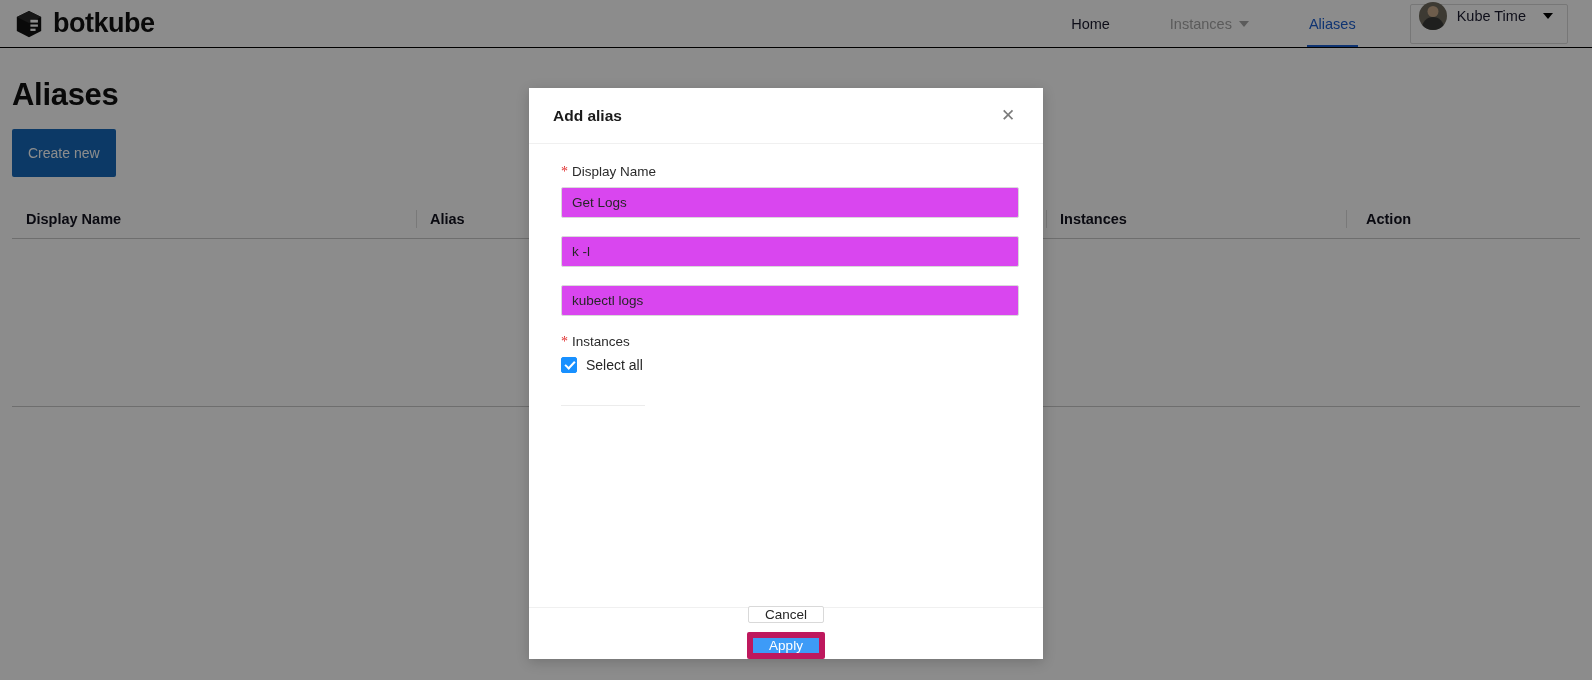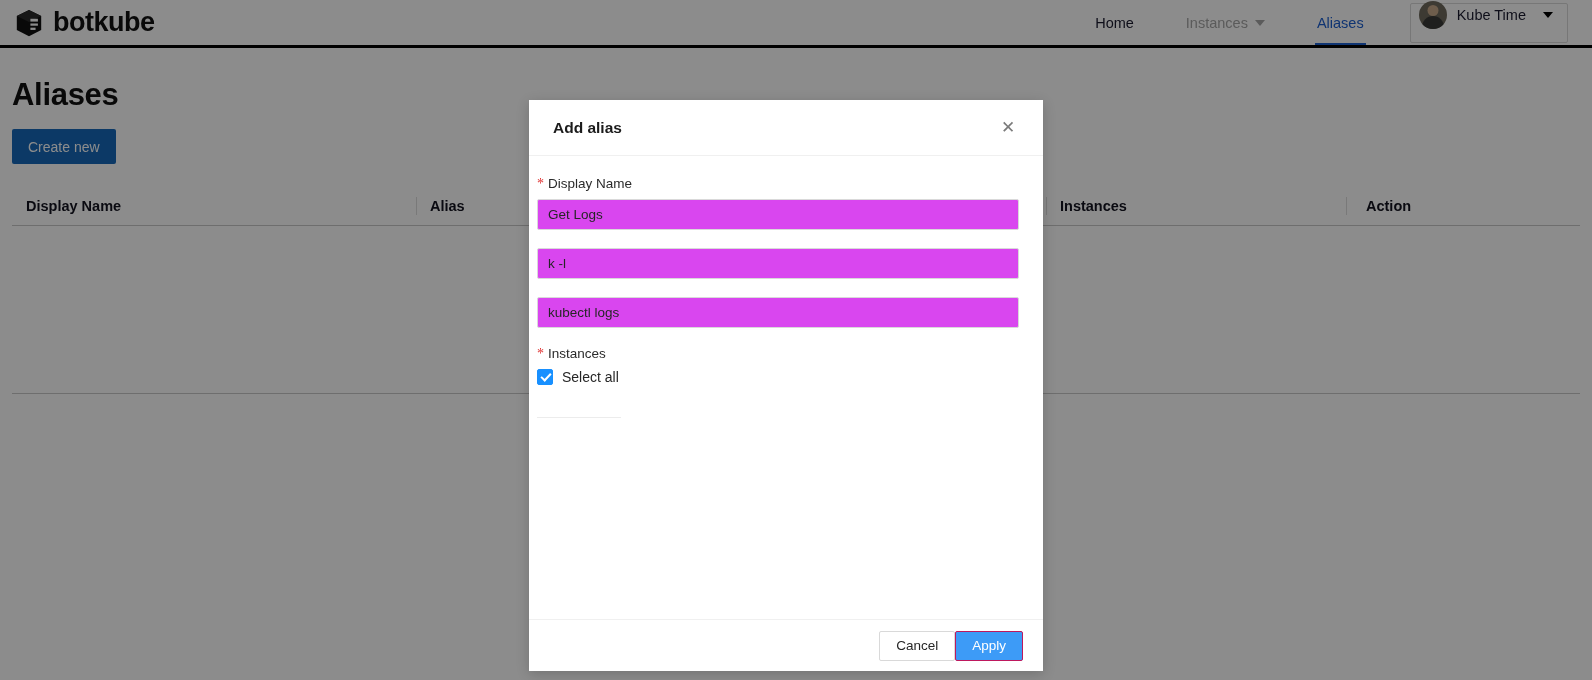--- a/index.html
+++ b/index.html
@@ -15,40 +15,40 @@
   #page {
     position: absolute; inset: 0;
     background: #ffffff;
   }
 
   
   .navbar {
     position: relative;
     height: 48px;
     background: #ffffff;
-    border-bottom: 3px solid #000000;
+    border-bottom: 1px solid #000000;
     display: flex;
     align-items: center;
     padding: 0 24px 0 14px;
   }
   .brand { display: flex; align-items: center; gap: 9px; }
   .brand-mark { width: 30px; height: 30px; display: block; }
   .brand-text {
     font-size: 27px;
     font-weight: 700;
     letter-spacing: -0.5px;
     color: #111111;
     line-height: 1;
   }
   .nav-right {
     margin-left: auto;
     display: flex;
     align-items: center;
     height: 100%;
-    gap: 4px;
+    gap: 12px;
   }
   .nav-item {
     position: relative;
     height: 100%;
     display: flex;
     align-items: center;
     padding: 0 24px;
     font-size: 14.5px;
     color: #1b1b2f;
     cursor: pointer;
@@ -118,21 +118,21 @@
     color: #111111;
     margin: 28px 0 0 0;
     line-height: 1.2;
     letter-spacing: -0.3px;
   }
   .create-btn {
     margin-top: 16px;
     display: inline-flex;
     align-items: center;
     justify-content: center;
-    height: 35px;
+    height: 48px;
     padding: 0 16px;
     background: #1669bb;
     color: #ffffff;
     font-size: 14px;
     border: none;
     border-radius: 2px;
     cursor: pointer;
     font-family: "Liberation Sans", sans-serif;
   }
 
@@ -171,21 +171,21 @@
     border-bottom: 1px solid #c9c9c9;
   }
 
   
   #overlay {
     position: absolute; inset: 0;
     background: rgba(0,0,0,0.45);
   }
   .modal {
     position: absolute;
-    left: 529px; top: 100px;
+    left: 529px; top: 88px;
     width: 514px; height: 571px;
     background: #ffffff;
     display: flex;
     flex-direction: column;
     box-shadow: 0 3px 12px rgba(0,0,0,0.18);
   }
   .modal-header {
     height: 56px;
     display: flex;
     align-items: center;
@@ -201,21 +201,21 @@
     margin-left: auto;
     width: 22px; height: 22px;
     display: flex; align-items: center; justify-content: center;
     color: #7b7b7b;
     font-size: 17px;
     cursor: pointer;
     line-height: 1;
   }
   .modal-body {
     flex: 1;
-    padding: 20px 24px 0 8px;
+    padding: 20px 24px 0 32px;
     overflow: hidden;
   }
   .field { margin-bottom: 18px; }
   .field-label {
     font-size: 13.5px;
     color: #2b2b2b;
     margin-bottom: 8px;
     display: block;
   }
   .req {
@@ -267,41 +267,43 @@
     width: 84px;
     height: 1px;
     background: #ececec;
   }
   .modal-footer {
     height: 52px;
     border-top: 1px solid #f0f0f0;
     display: flex;
     align-items: center;
     justify-content: flex-end;
+    gap: 9px;
     padding: 0 20px;
+    flex-direction: column;
   }
   .btn {
     height: 30px;
     padding: 0 16px;
     font-size: 13.5px;
     border-radius: 2px;
     cursor: pointer;
     font-family: "Liberation Sans", sans-serif;
     display: inline-flex;
     align-items: center;
     justify-content: center;
   }
   .btn-cancel {
     background: #ffffff;
     border: 1px solid #d9d9d9;
     color: #262626;
   }
   .btn-apply {
     background: #3d9bf7;
-    border: 1px solid #be185d;
+    border: 6px solid #be185d;
     color: #ffffff;
   }
 </style>
 </head>
 <body>
 
 <div id="page">
 
   <div class="navbar">
     <div class="brand">

